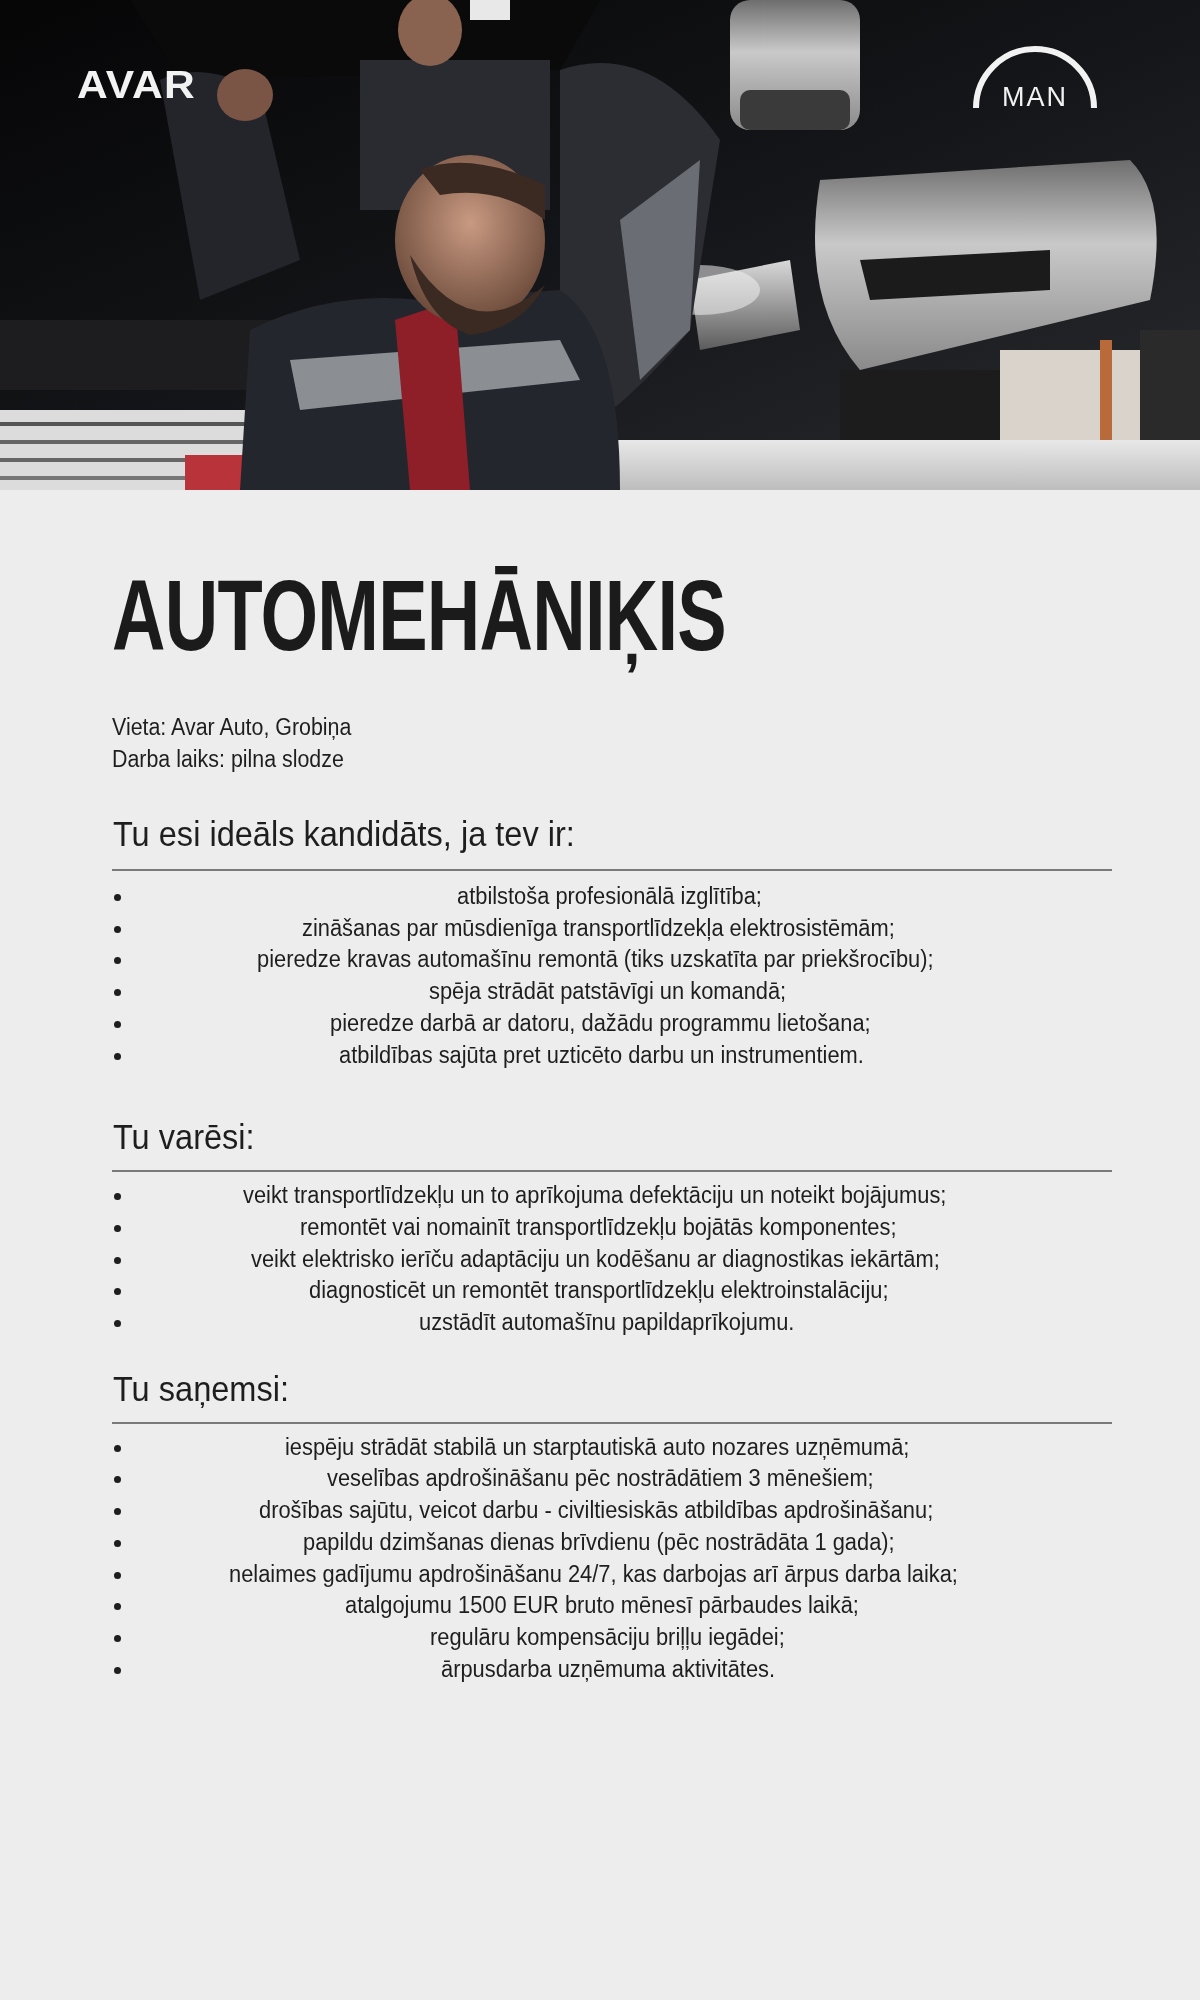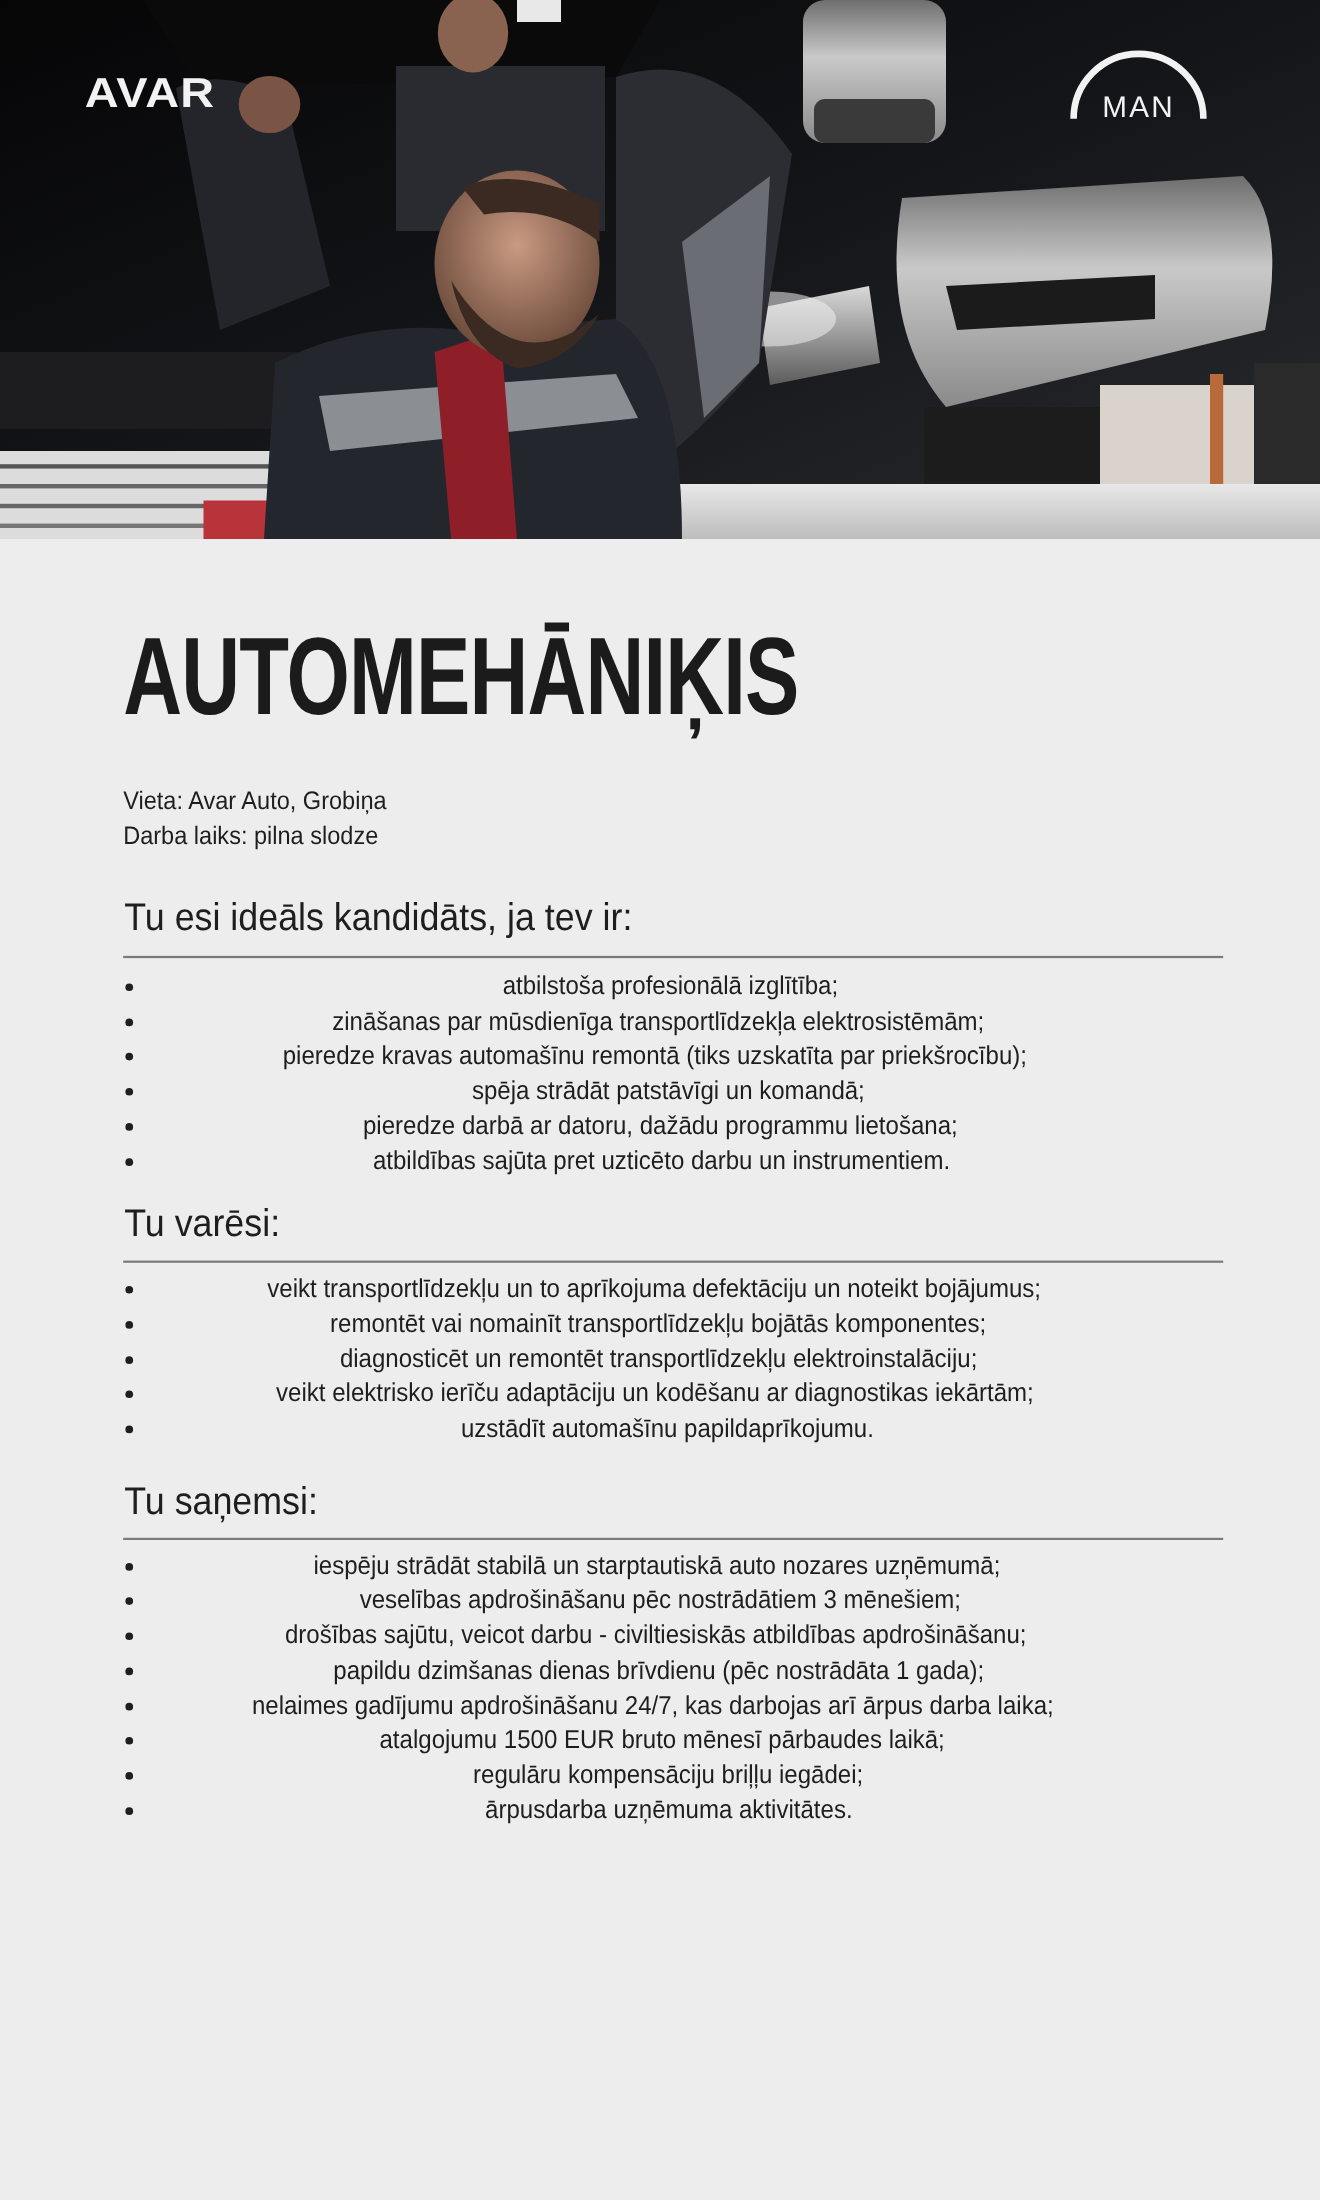--- a/index.html
+++ b/index.html
@@ -237,28 +237,28 @@
     <ul class="items">
       <li><span class="bullet"></span><span class="txt">atbilstoša profesionālā izglītība;</span></li>
       <li><span class="bullet"></span><span class="txt">zināšanas par mūsdienīga transportlīdzekļa elektrosistēmām;</span></li>
       <li><span class="bullet"></span><span class="txt">pieredze kravas automašīnu remontā (tiks uzskatīta par priekšrocību);</span></li>
       <li><span class="bullet"></span><span class="txt">spēja strādāt patstāvīgi un komandā;</span></li>
       <li><span class="bullet"></span><span class="txt">pieredze darbā ar datoru, dažādu programmu lietošana;</span></li>
       <li><span class="bullet"></span><span class="txt">atbildības sajūta pret uzticēto darbu un instrumentiem.</span></li>
     </ul>
   </div>
 
-  <div class="section" style="margin-top:20px;">
+  <div class="section" style="margin-top:44px;">
     <h2 class="section-heading">Tu varēsi:</h2>
     <div class="divider" style="margin-top:11px;margin-bottom:8px;"></div>
     <ul class="items">
       <li><span class="bullet"></span><span class="txt">veikt transportlīdzekļu un to aprīkojuma defektāciju un noteikt bojājumus;</span></li>
       <li><span class="bullet"></span><span class="txt">remontēt vai nomainīt transportlīdzekļu bojātās komponentes;</span></li>
+      <li><span class="bullet"></span><span class="txt">veikt elektrisko ierīču adaptāciju un kodēšanu ar diagnostikas iekārtām;</span></li>
       <li><span class="bullet"></span><span class="txt">diagnosticēt un remontēt transportlīdzekļu elektroinstalāciju;</span></li>
-      <li><span class="bullet"></span><span class="txt">veikt elektrisko ierīču adaptāciju un kodēšanu ar diagnostikas iekārtām;</span></li>
       <li><span class="bullet"></span><span class="txt">uzstādīt automašīnu papildaprīkojumu.</span></li>
     </ul>
   </div>
 
   <div class="section" style="margin-top:28px;">
     <h2 class="section-heading">Tu saņemsi:</h2>
     <div class="divider" style="margin-top:11px;margin-bottom:8px;"></div>
     <ul class="items">
       <li><span class="bullet"></span><span class="txt">iespēju strādāt stabilā un starptautiskā auto nozares uzņēmumā;</span></li>
       <li><span class="bullet"></span><span class="txt">veselības apdrošināšanu pēc nostrādātiem 3 mēnešiem;</span></li>

